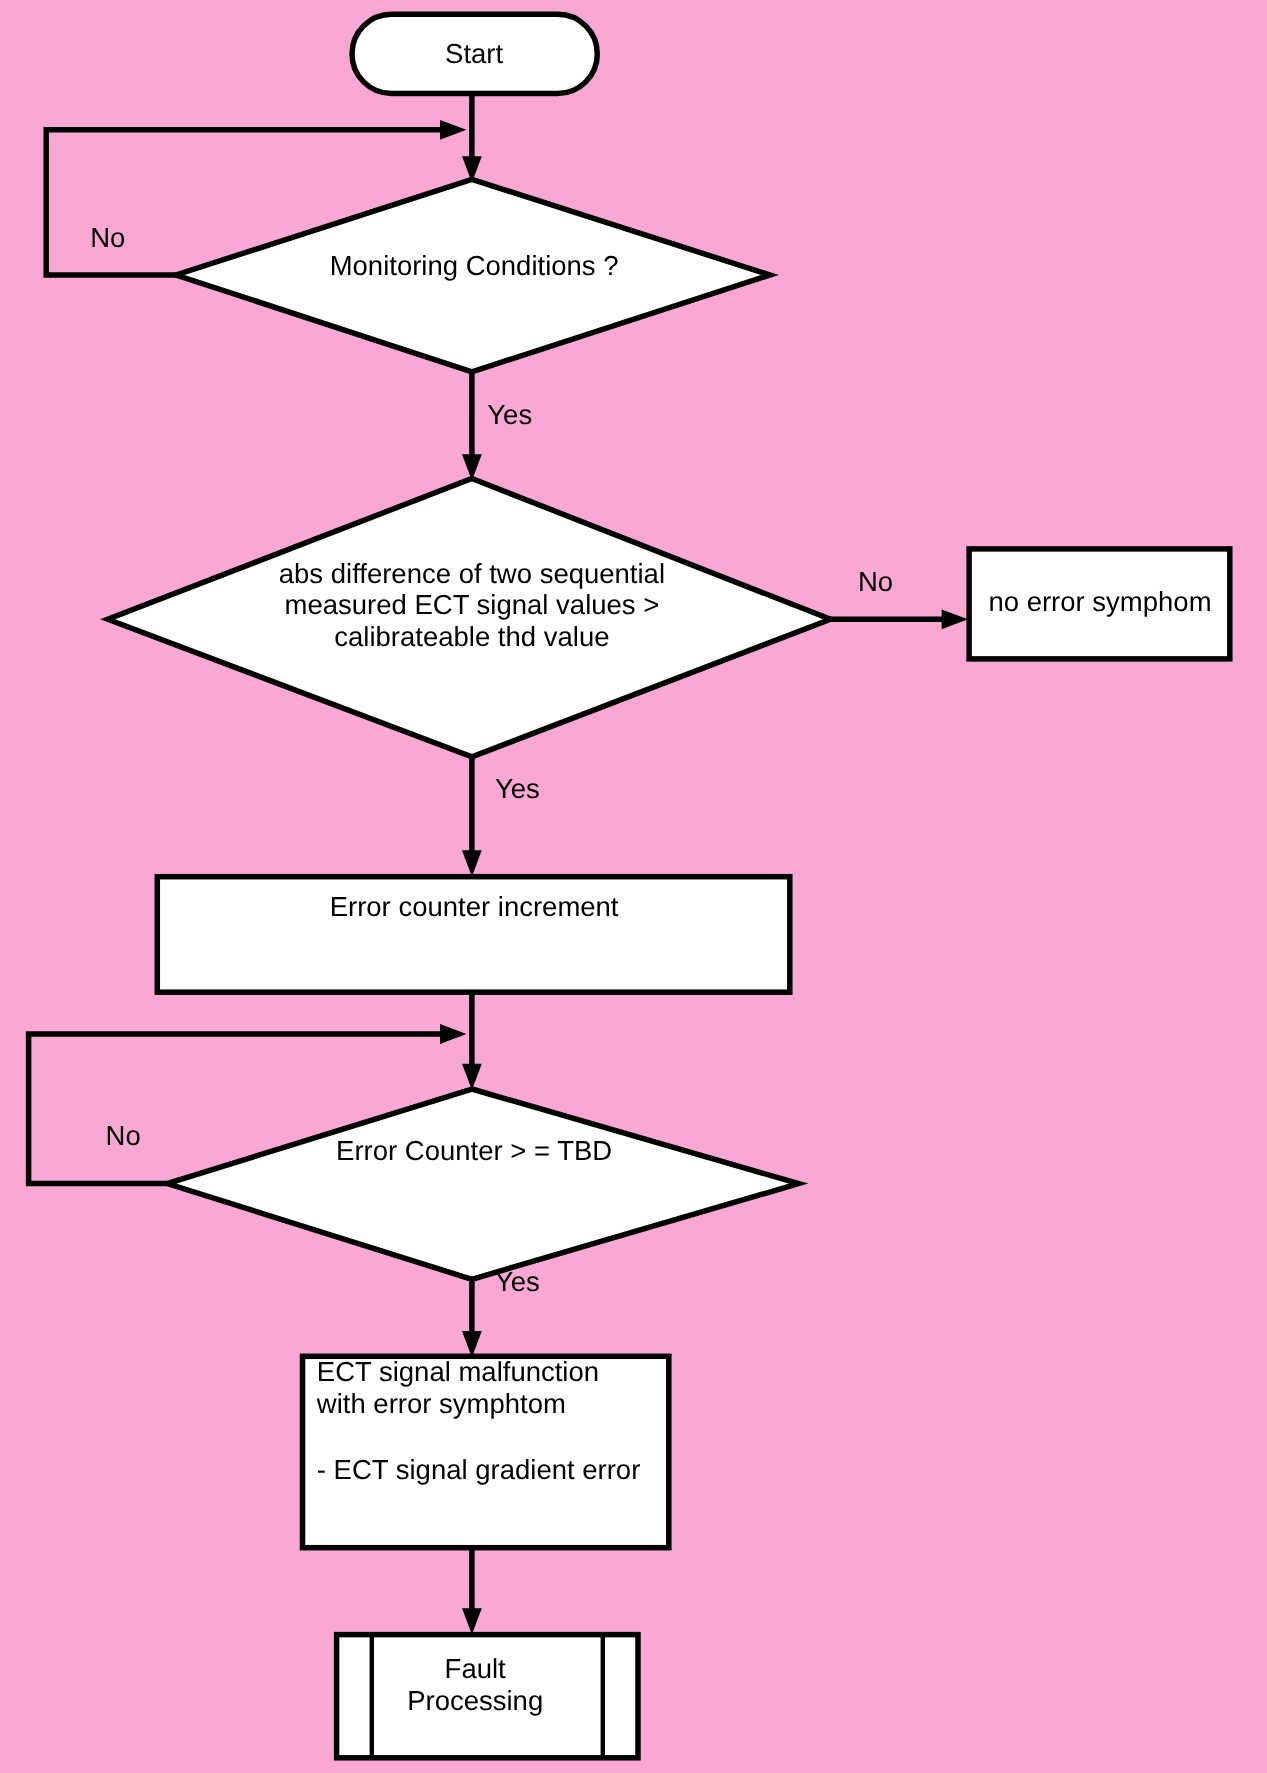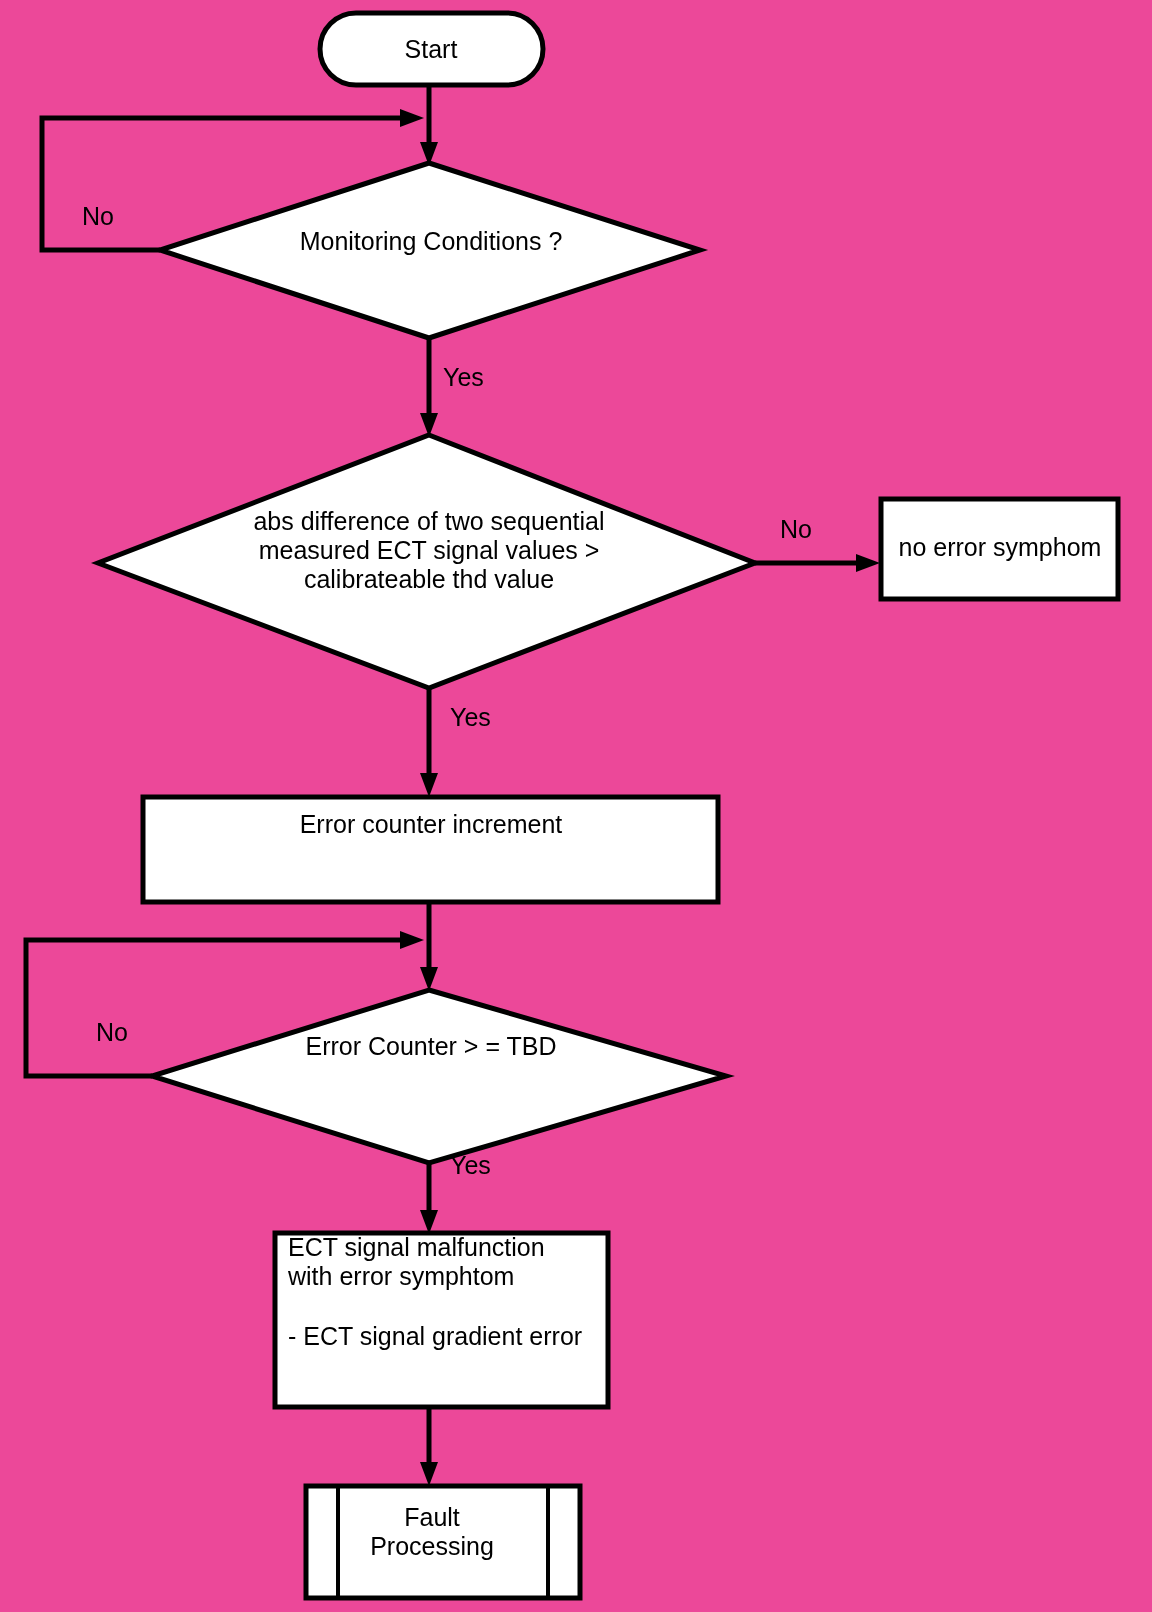--- a/index.html
+++ b/index.html
@@ -7,21 +7,21 @@
     padding: 0;
     background: #ffffff;
   }
   body {
     font-family: "Liberation Sans", sans-serif;
   }
   #flow-root {
     position: relative;
     width: 1152px;
     height: 1612px;
-    background: #ec4899;
+    background: #f9a8d4;
     overflow: hidden;
   }
   svg#flow-svg {
     position: absolute;
     left: 0;
     top: 0;
     width: 1152px;
     height: 1612px;
     display: block;
   }

